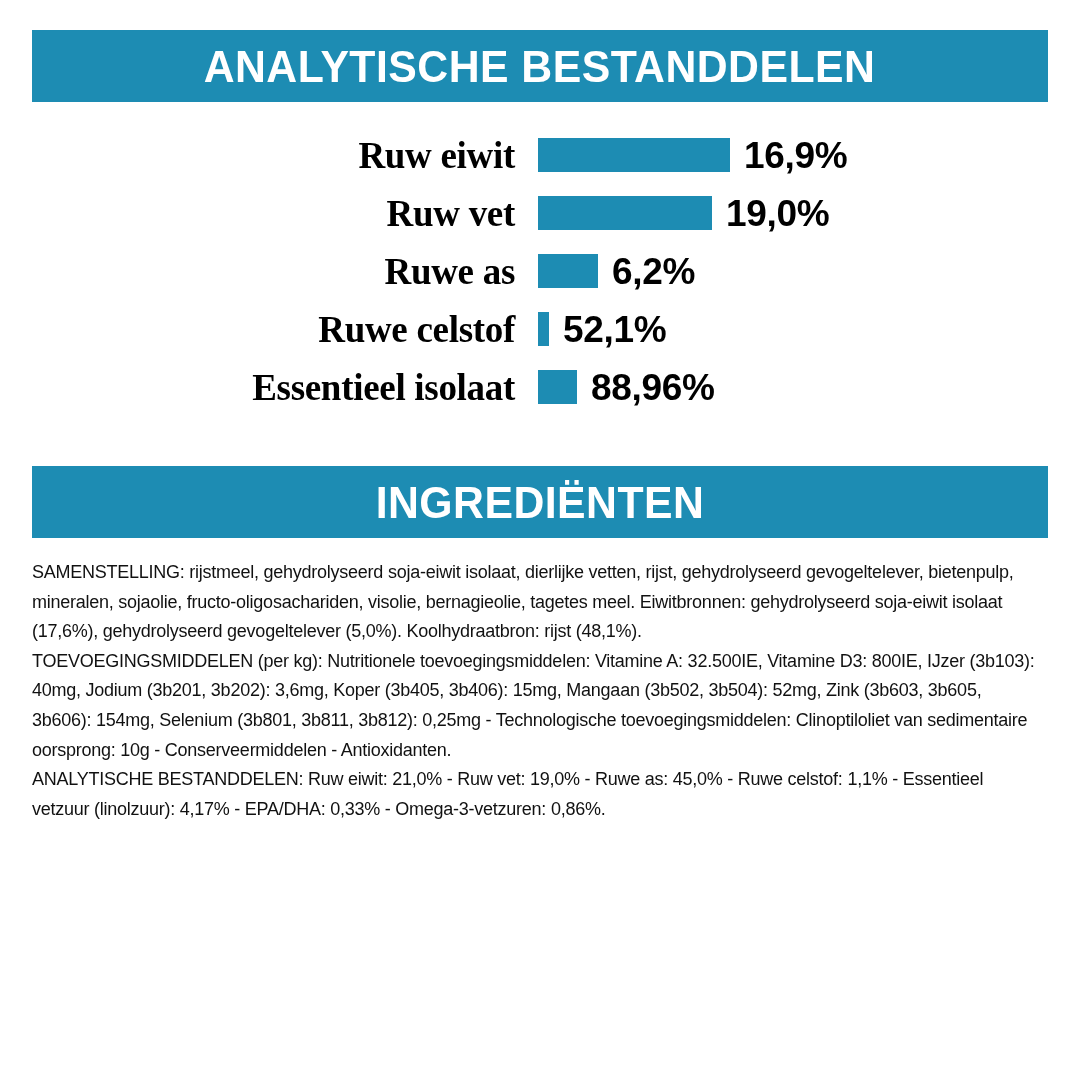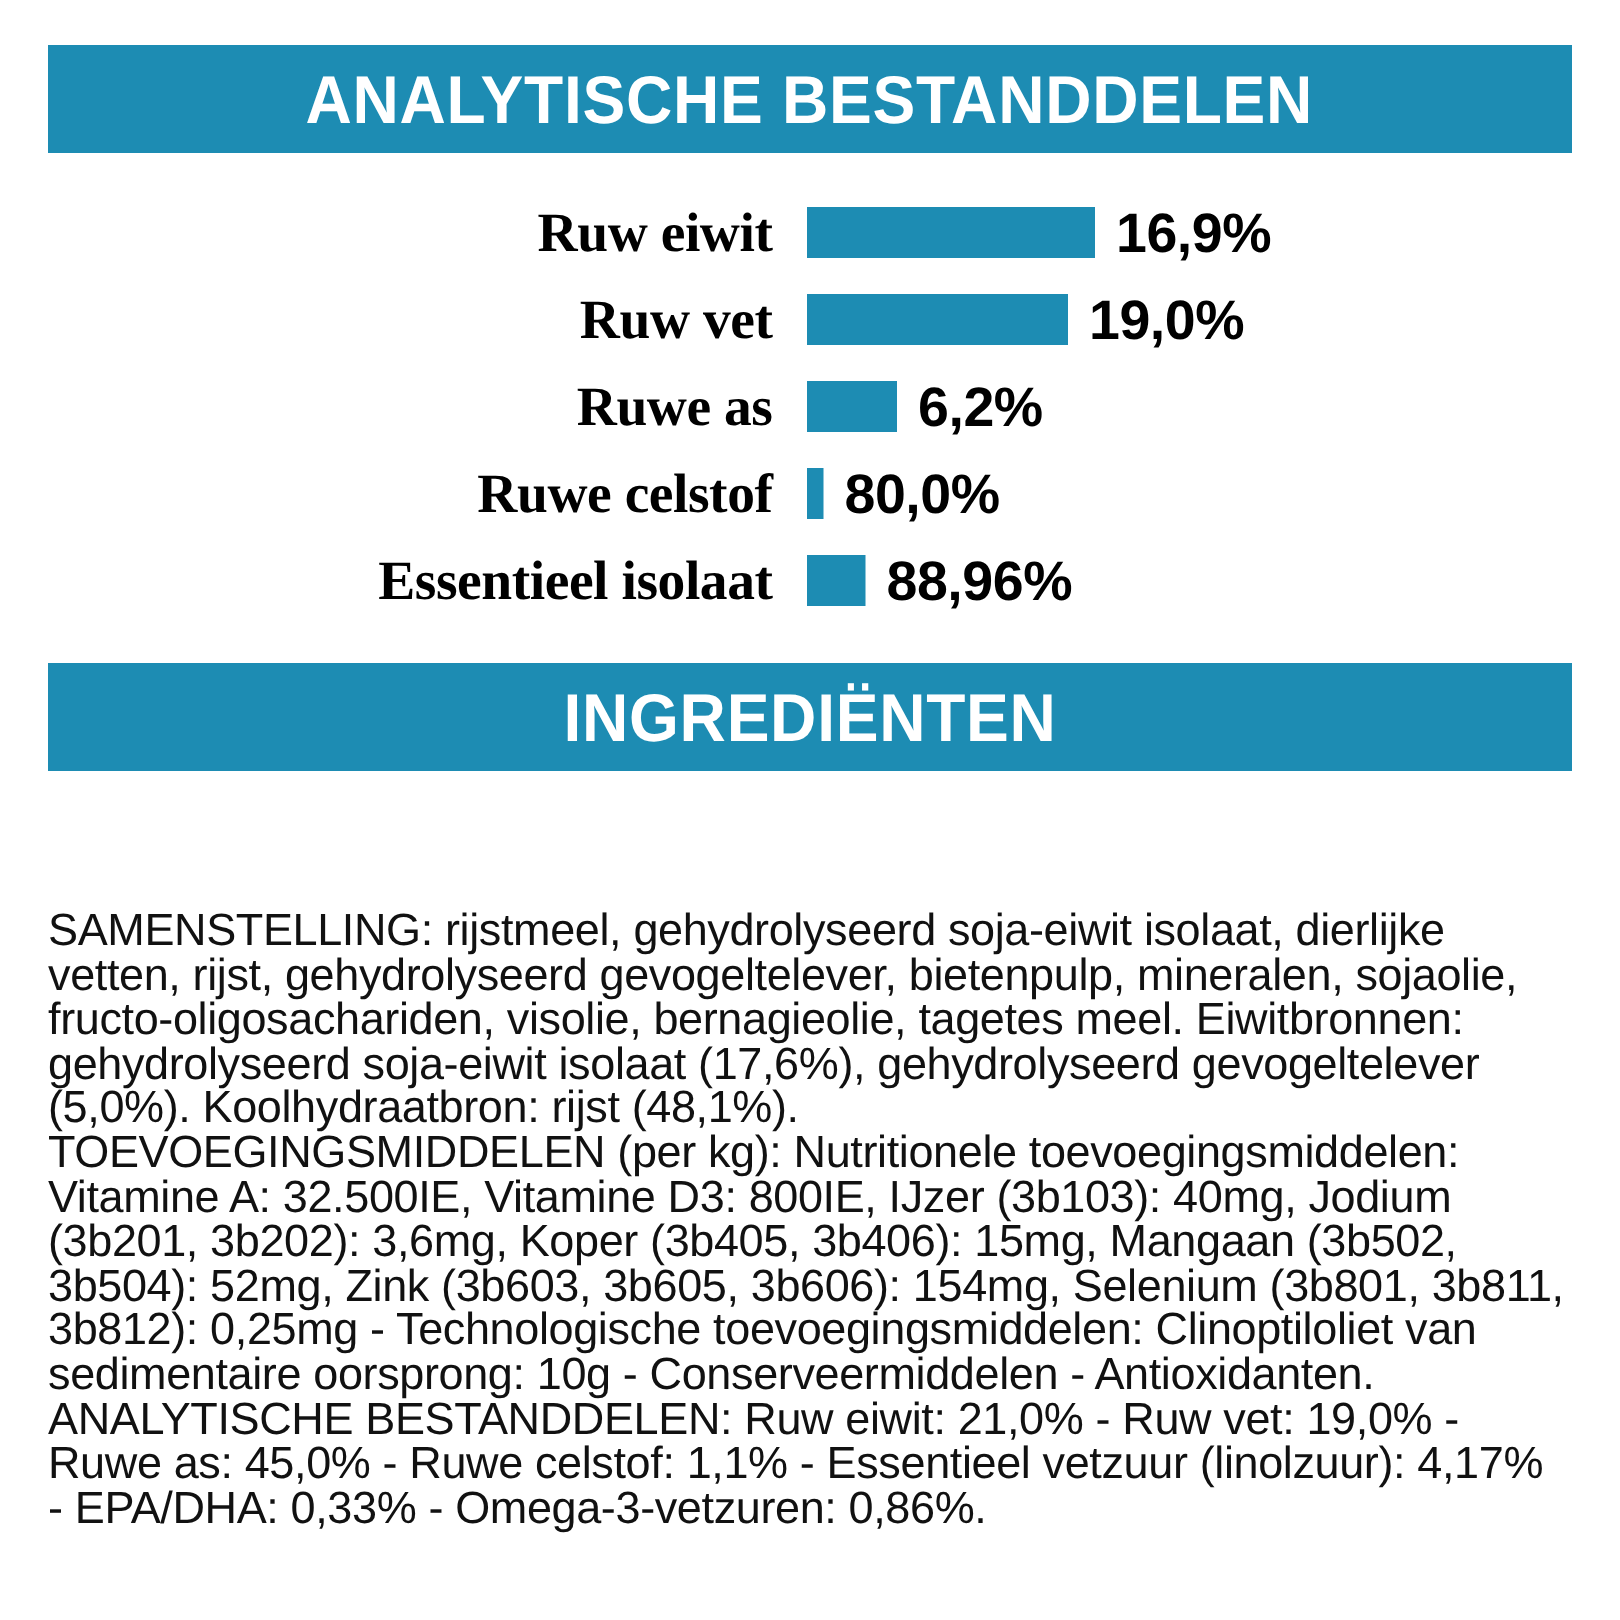--- a/index.html
+++ b/index.html
@@ -38,21 +38,21 @@
     color: #ffffff;
     font-family: "Liberation Sans", sans-serif;
     font-weight: 700;
     font-size: 45px;
     letter-spacing: 0.5px;
     line-height: 1;
     transform: scaleX(0.95);
     white-space: nowrap;
   }
   #band-analytical { top: 30px; }
-  #band-ingredients { top: 442px; }
+  #band-ingredients { top: 466px; }
 
   
   .chart {
     position: absolute;
     left: 0;
     top: 126px;
     width: 1080px;
     height: 310px;
   }
   .chart-row {
@@ -98,26 +98,25 @@
     letter-spacing: -0.3px;
   }
 
   
   .ingredients-text {
     position: absolute;
     left: 32px;
     top: 558px;
     width: 1012px;
     font-family: "Liberation Sans", sans-serif;
-    font-size: 30px;
+    font-size: 18px;
     line-height: 29.6px;
     color: #111111;
     letter-spacing: -0.25px;
     transform-origin: left top;
-    margin-top: 48px;
   }
   .ingredients-text p {
     margin: 0;
     padding: 0;
   }
 
   
   .logo-strip {
     position: absolute;
     left: 0;
@@ -158,21 +157,21 @@
       <div class="chart-bar-wrap">
         <div class="chart-bar" style="width:60px;"></div>
         <div class="chart-value">6,2%</div>
       </div>
     </div>
 
     <div class="chart-row">
       <div class="chart-label">Ruwe celstof</div>
       <div class="chart-bar-wrap">
         <div class="chart-bar" style="width:11px;"></div>
-        <div class="chart-value">80,0%</div>
+        <div class="chart-value">52,1%</div>
       </div>
     </div>
 
     <div class="chart-row">
       <div class="chart-label">Essentieel isolaat</div>
       <div class="chart-bar-wrap">
         <div class="chart-bar" style="width:39px;"></div>
         <div class="chart-value">88,96%</div>
       </div>
     </div>

